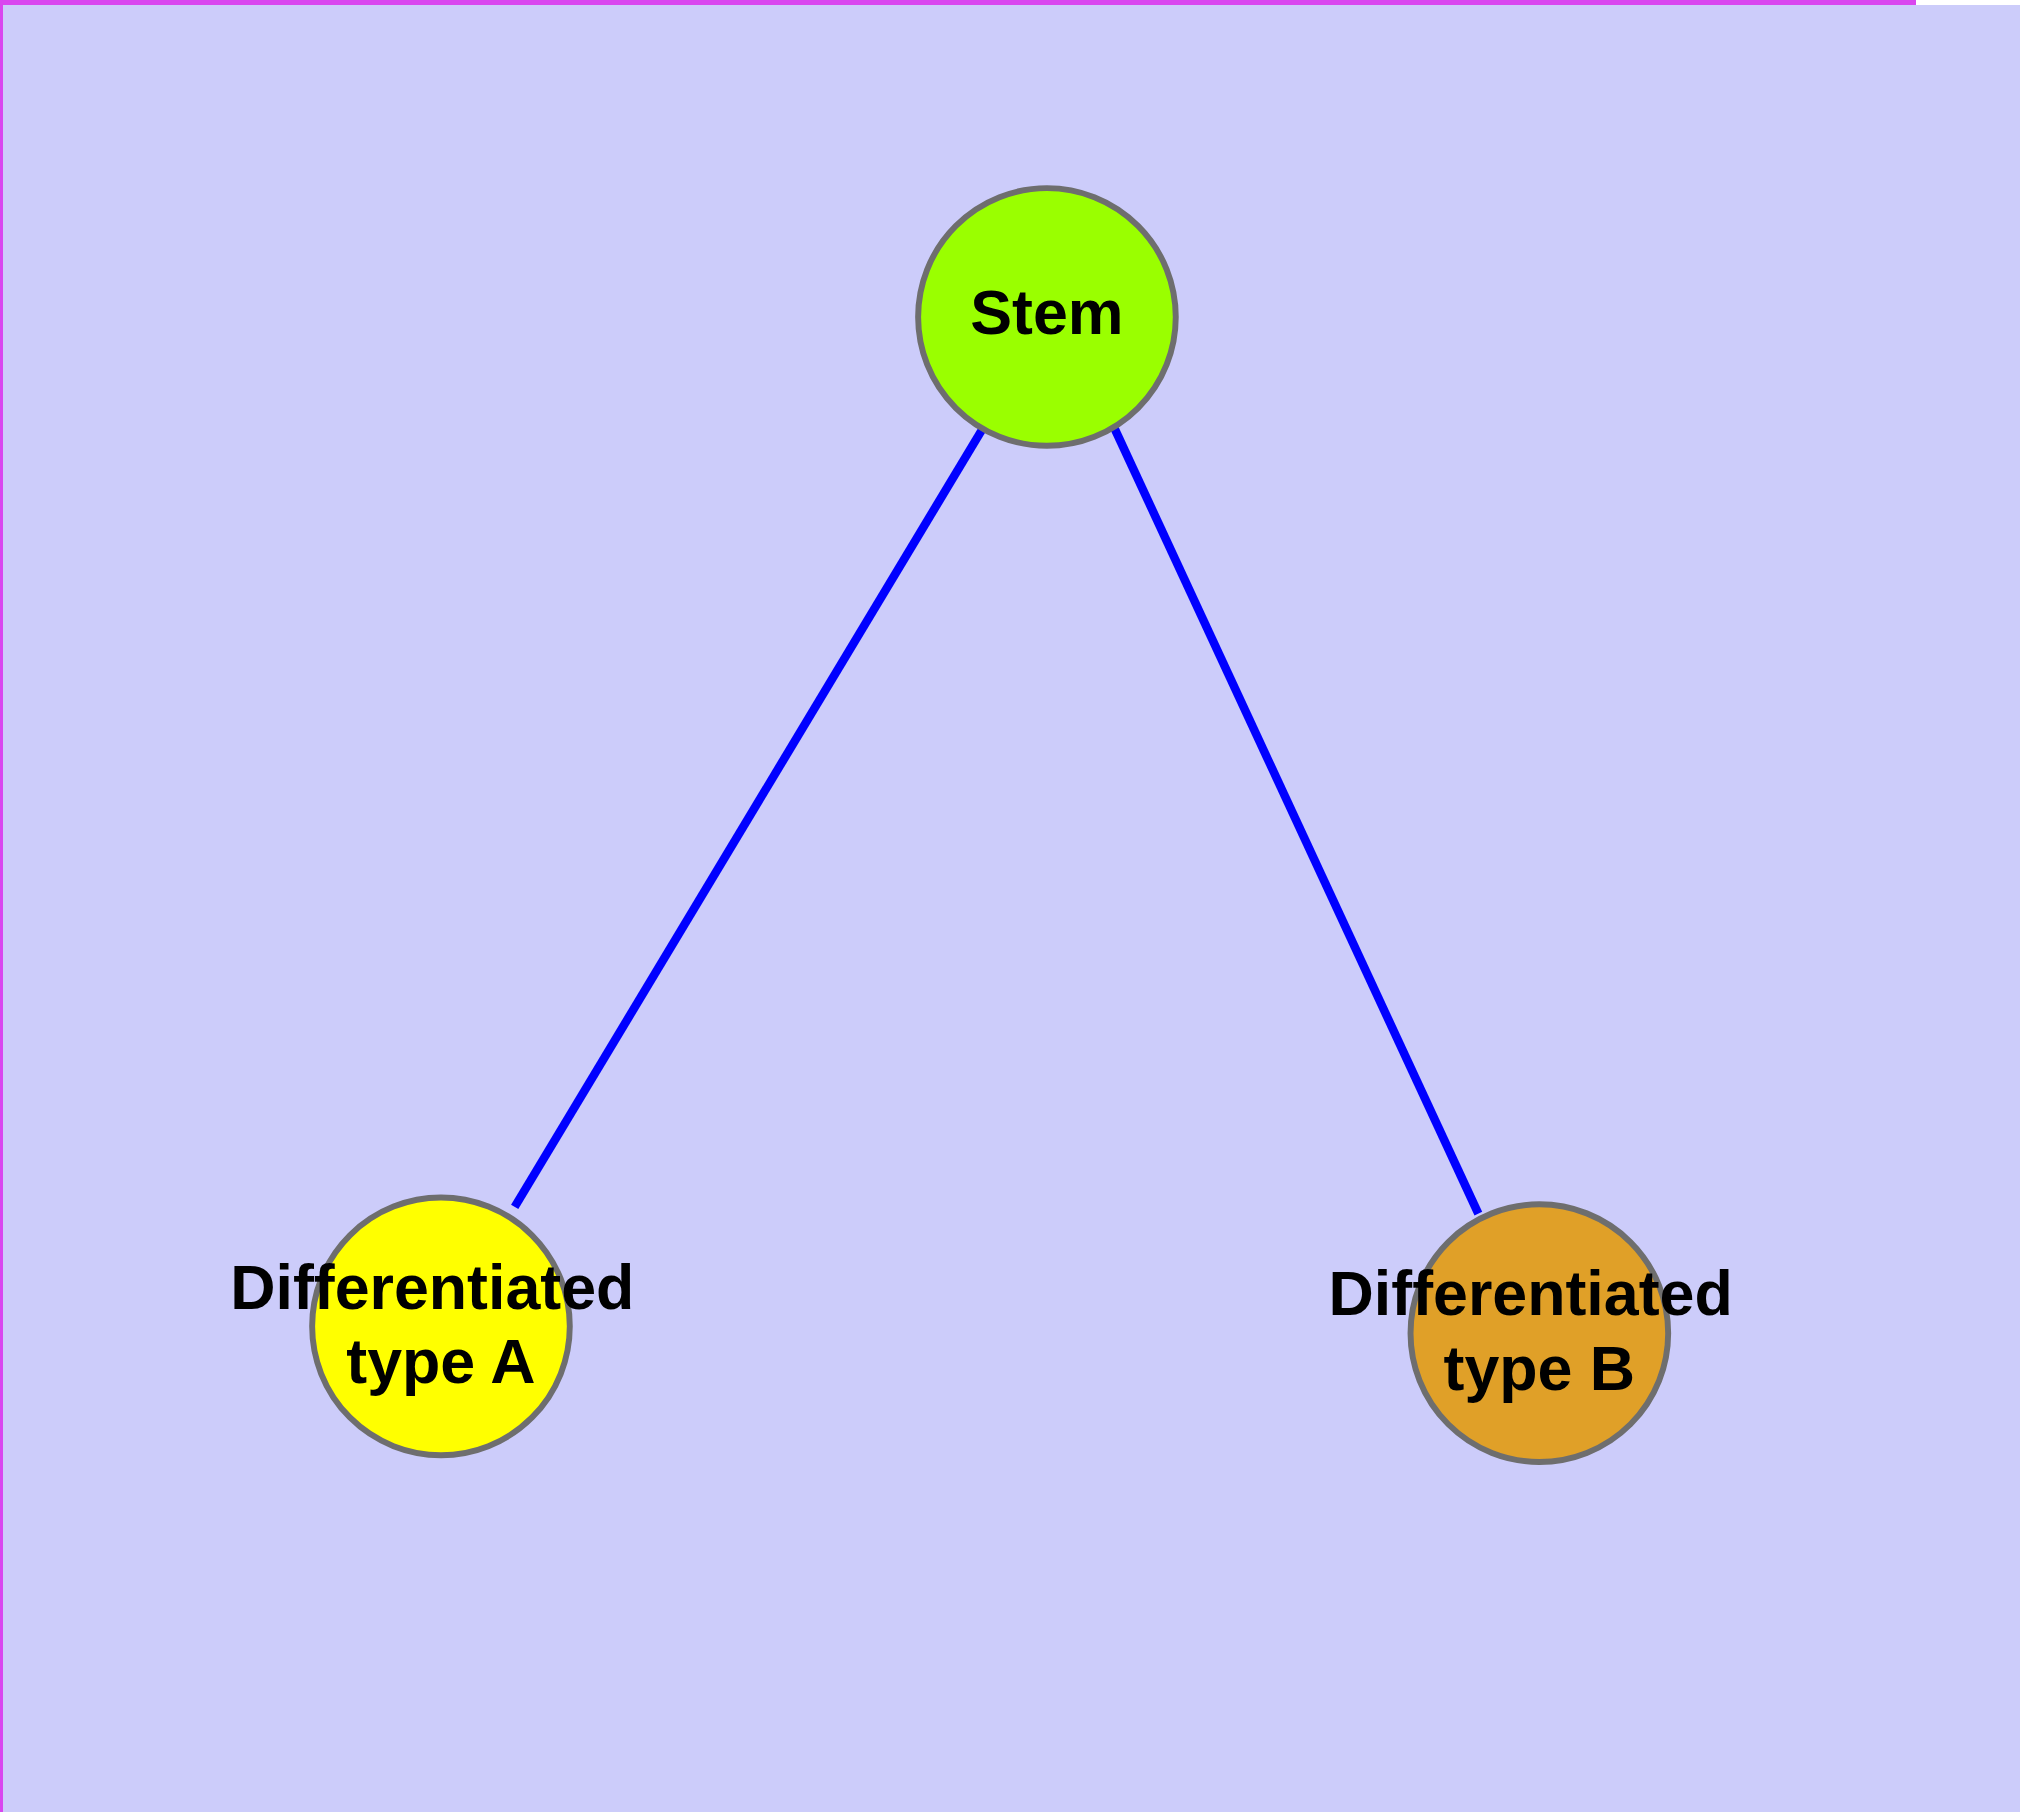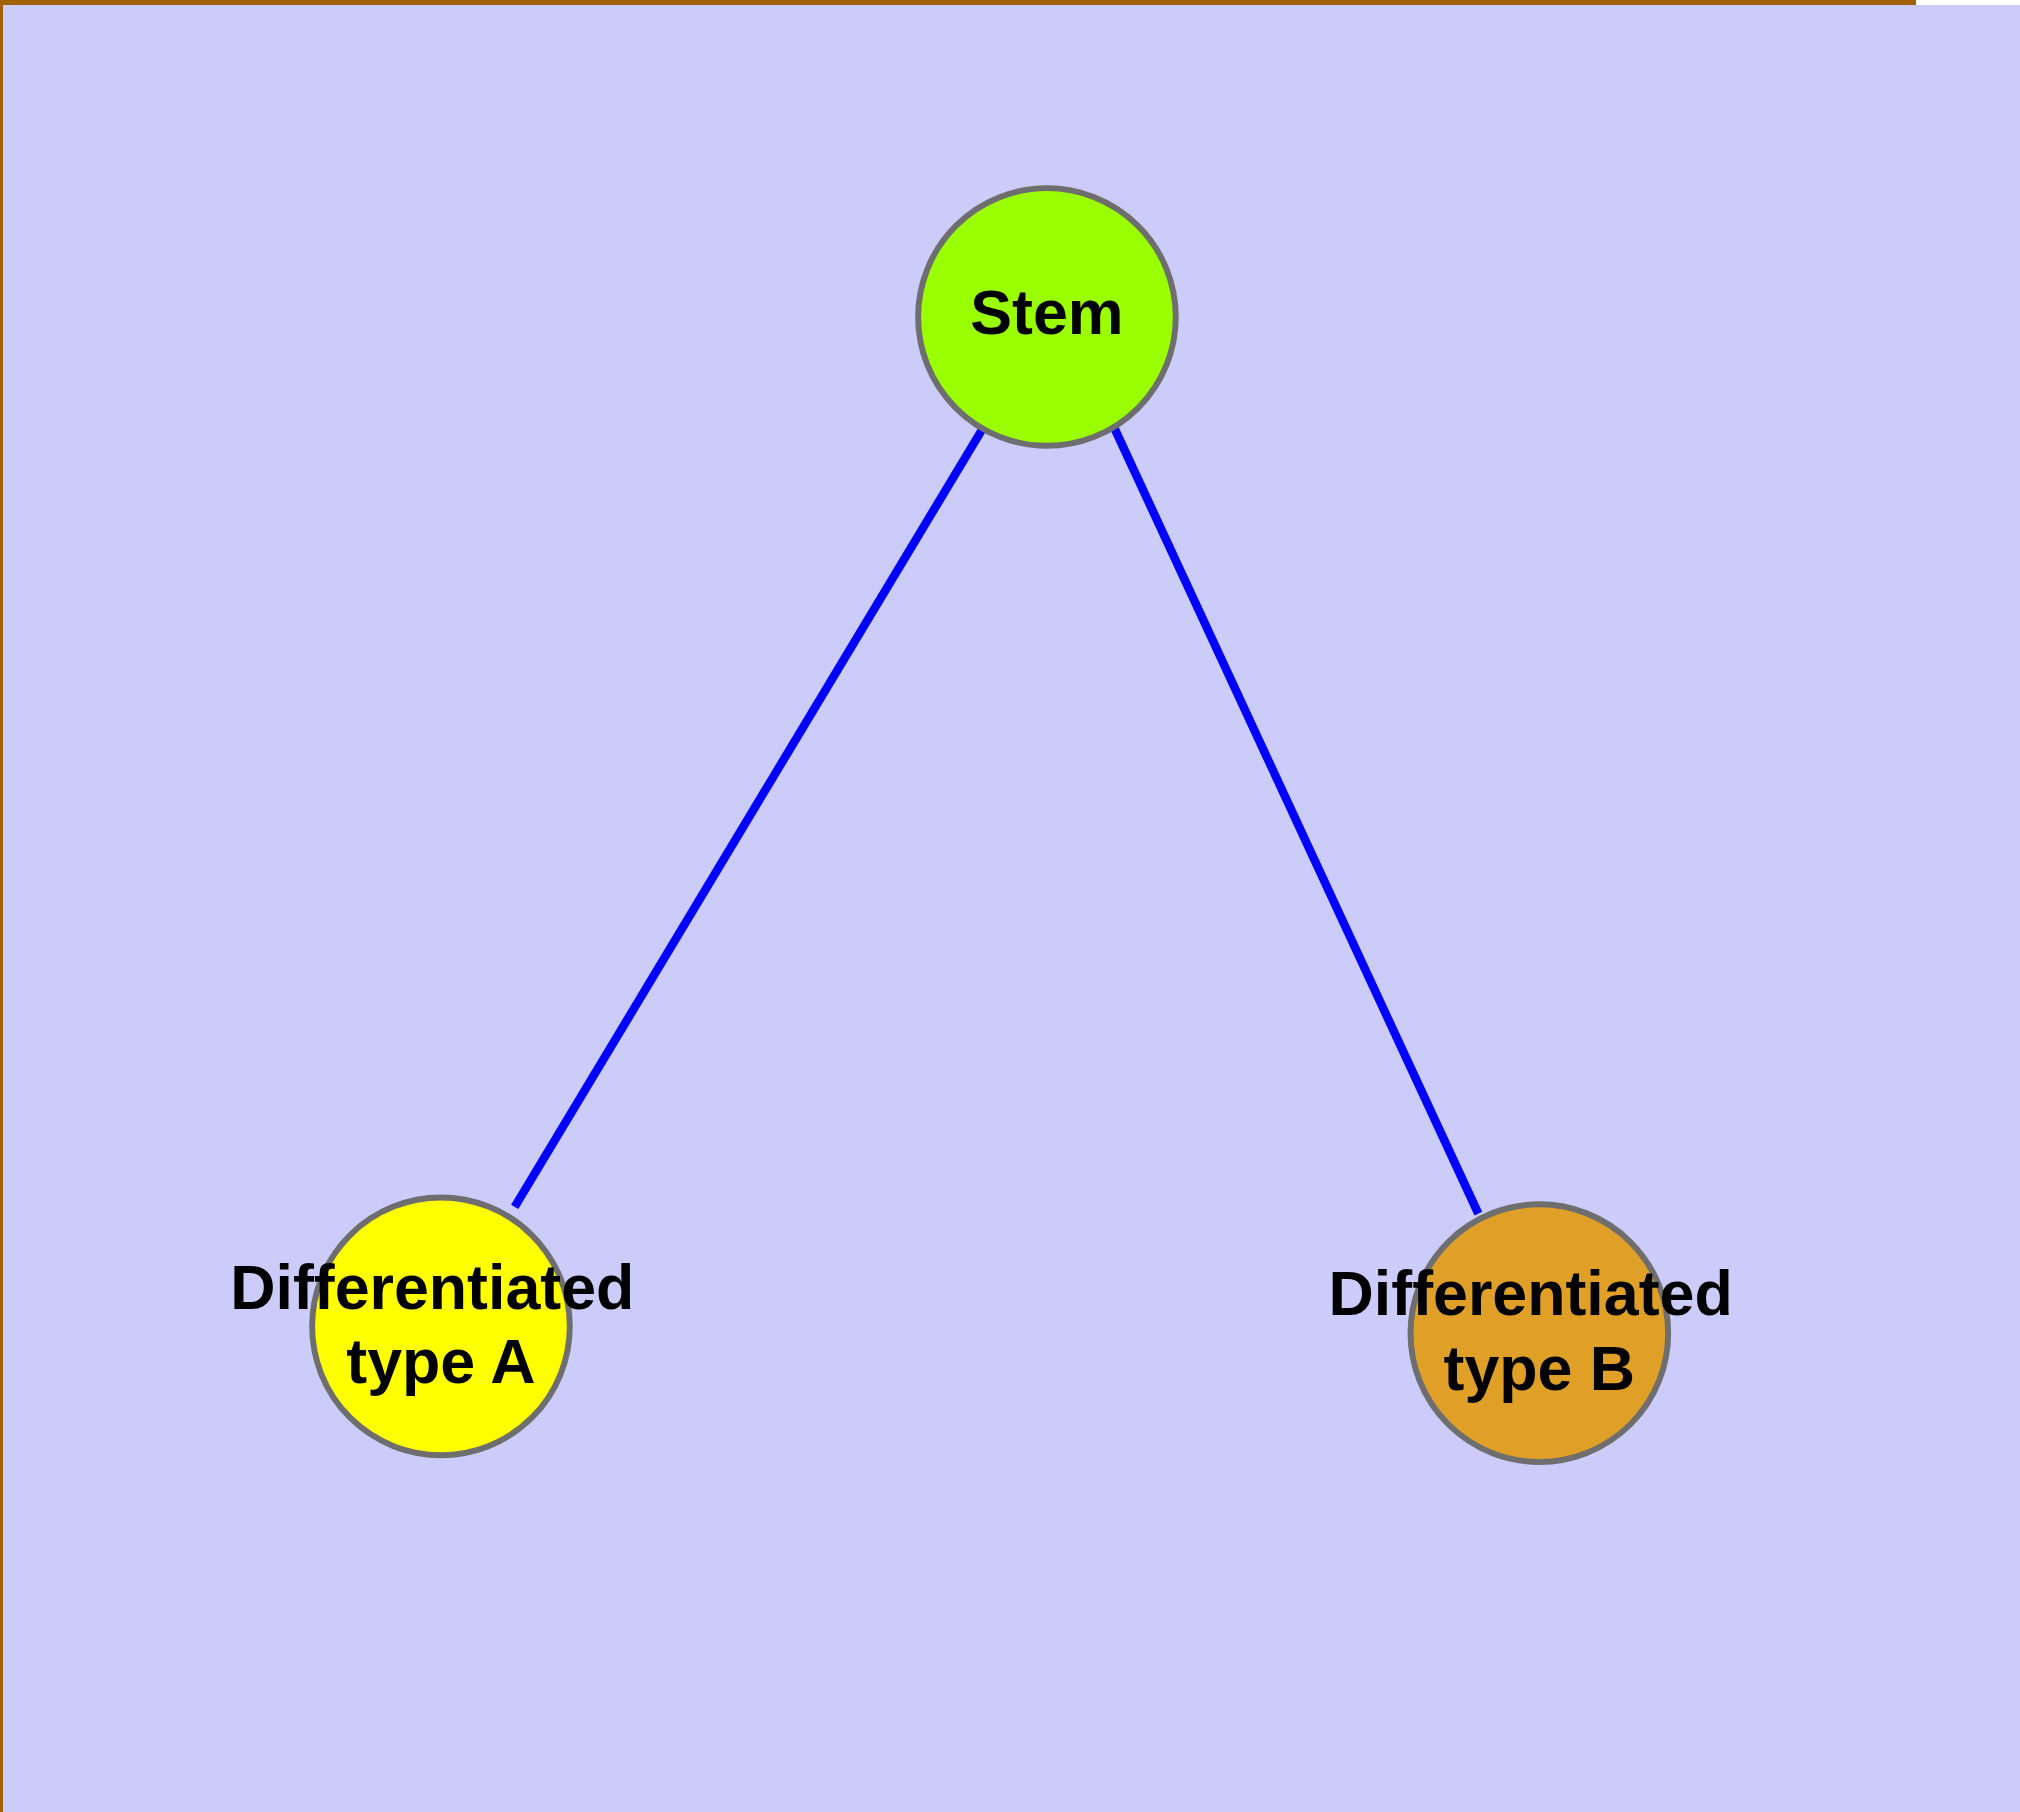--- a/index.html
+++ b/index.html
@@ -10,21 +10,21 @@
   body {
     width: 2021px;
     height: 1812px;
     overflow: hidden;
     font-family: "Liberation Sans", sans-serif;
   }
   #canvas {
     position: relative;
     width: 1916px;
     height: 1812px;
-    background: #a16207;
+    background: #d946ef;
   }
   #plot-area {
     position: absolute;
     left: 3.4px;
     top: 5.1px;
     width: 2017px;
     height: 1807px;
     background: #ccccfa;
   }
   #graph-svg {

